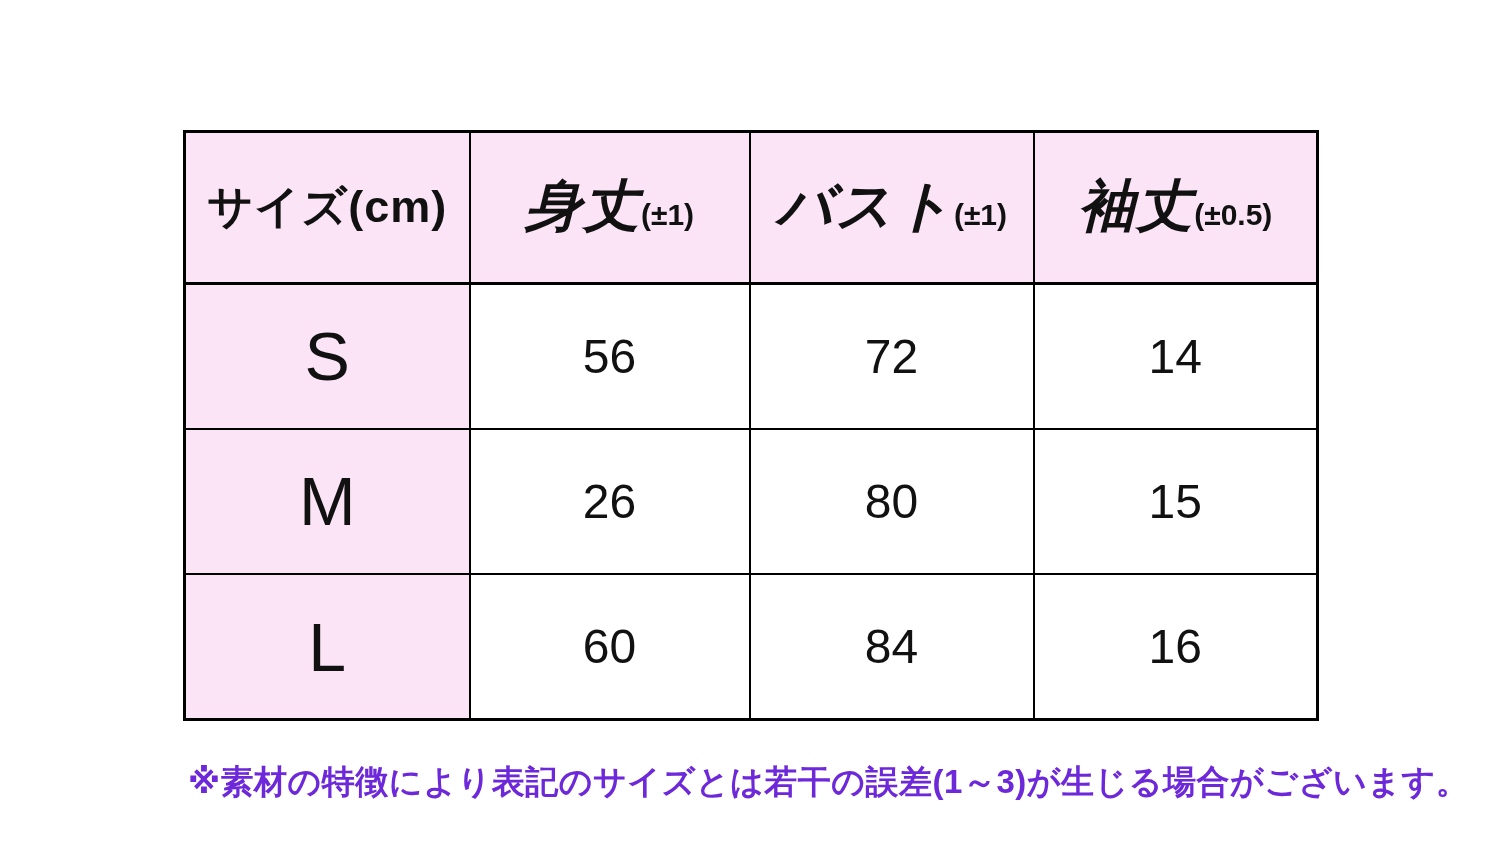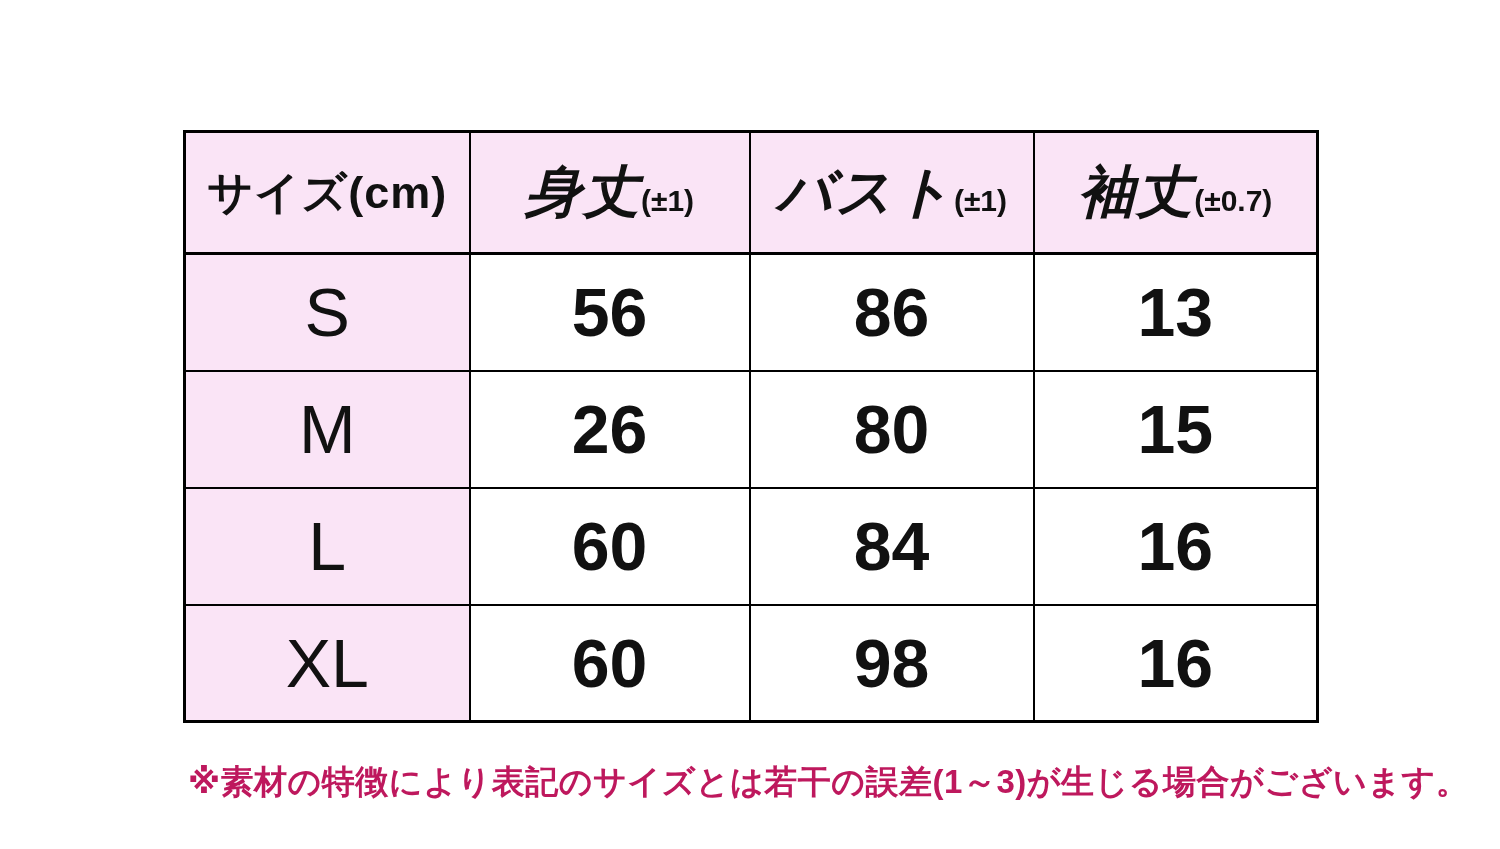--- a/index.html
+++ b/index.html
@@ -65,32 +65,32 @@
   .hdr-tol {
     font-size: 30px;
     font-weight: 600;
     letter-spacing: 0px;
   }
   .size-letter {
     font-size: 68px;
     font-weight: 400;
   }
   .num-value {
-    font-size: 68px;
-    font-weight: 700;
+    font-size: 48px;
+    font-weight: 400;
   }
   .note {
     position: absolute;
     left: 188px;
     top: 760px;
     width: 1260px;
     font-size: 33px;
     font-weight: 700;
     letter-spacing: 0.5px;
-    color: #be185d;
+    color: #6d28d9;
     white-space: nowrap;
   }
 </style>
 </head>
 <body>
 
 <div class="canvas">
 
   <table class="size-chart">
     <colgroup>
@@ -104,49 +104,43 @@
         <th class="pink">
           <span class="hdr-size-label">サイズ(cm)</span>
         </th>
         <th class="pink">
           <span class="hdr-main">身丈</span><span class="hdr-tol">(±1)</span>
         </th>
         <th class="pink">
           <span class="hdr-main">バスト</span><span class="hdr-tol">(±1)</span>
         </th>
         <th class="pink">
-          <span class="hdr-main">袖丈</span><span class="hdr-tol">(±0.7)</span>
+          <span class="hdr-main">袖丈</span><span class="hdr-tol">(±0.5)</span>
         </th>
       </tr>
 
       <tr class="data-row">
         <td class="pink size-letter">S</td>
         <td class="white-cell num-value">56</td>
-        <td class="white-cell num-value">86</td>
-        <td class="white-cell num-value">13</td>
+        <td class="white-cell num-value">72</td>
+        <td class="white-cell num-value">14</td>
       </tr>
 
       <tr class="data-row">
         <td class="pink size-letter">M</td>
         <td class="white-cell num-value">26</td>
         <td class="white-cell num-value">80</td>
         <td class="white-cell num-value">15</td>
       </tr>
 
       <tr class="data-row">
         <td class="pink size-letter">L</td>
         <td class="white-cell num-value">60</td>
         <td class="white-cell num-value">84</td>
         <td class="white-cell num-value">16</td>
       </tr>
 
-      <tr class="data-row">
-        <td class="pink size-letter">XL</td>
-        <td class="white-cell num-value">60</td>
-        <td class="white-cell num-value">98</td>
-        <td class="white-cell num-value">16</td>
-      </tr>
     </tbody>
   </table>
 
   <div class="note">※素材の特徴により表記のサイズとは若干の誤差(1～3)が生じる場合がございます。</div>
 
 </div>
 
 </body></html>

